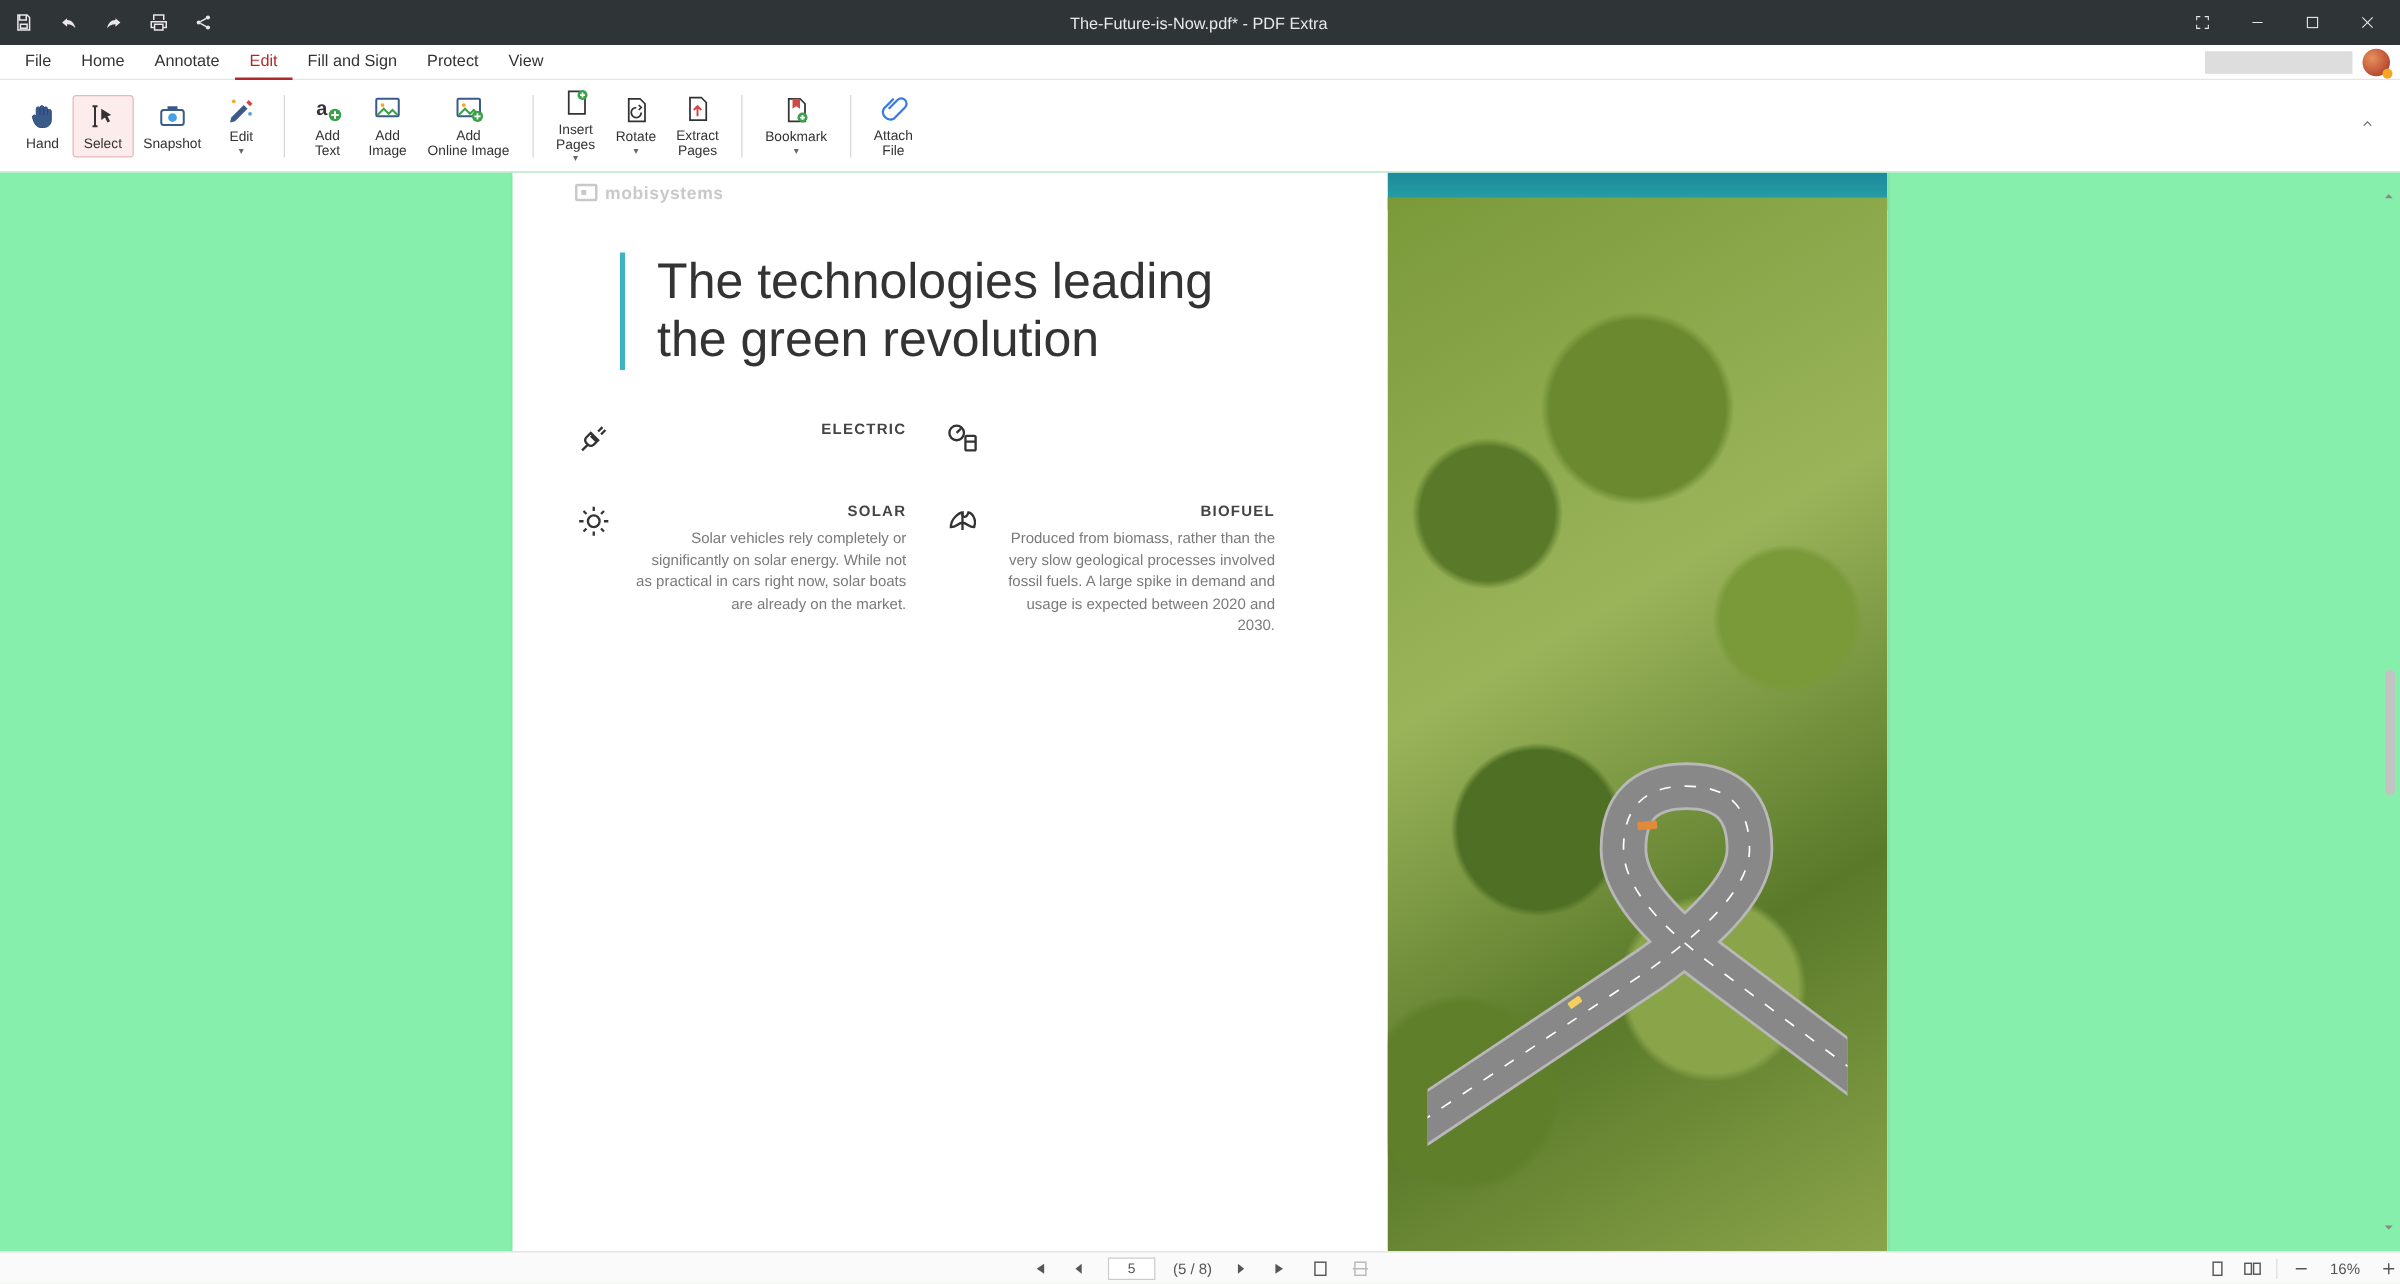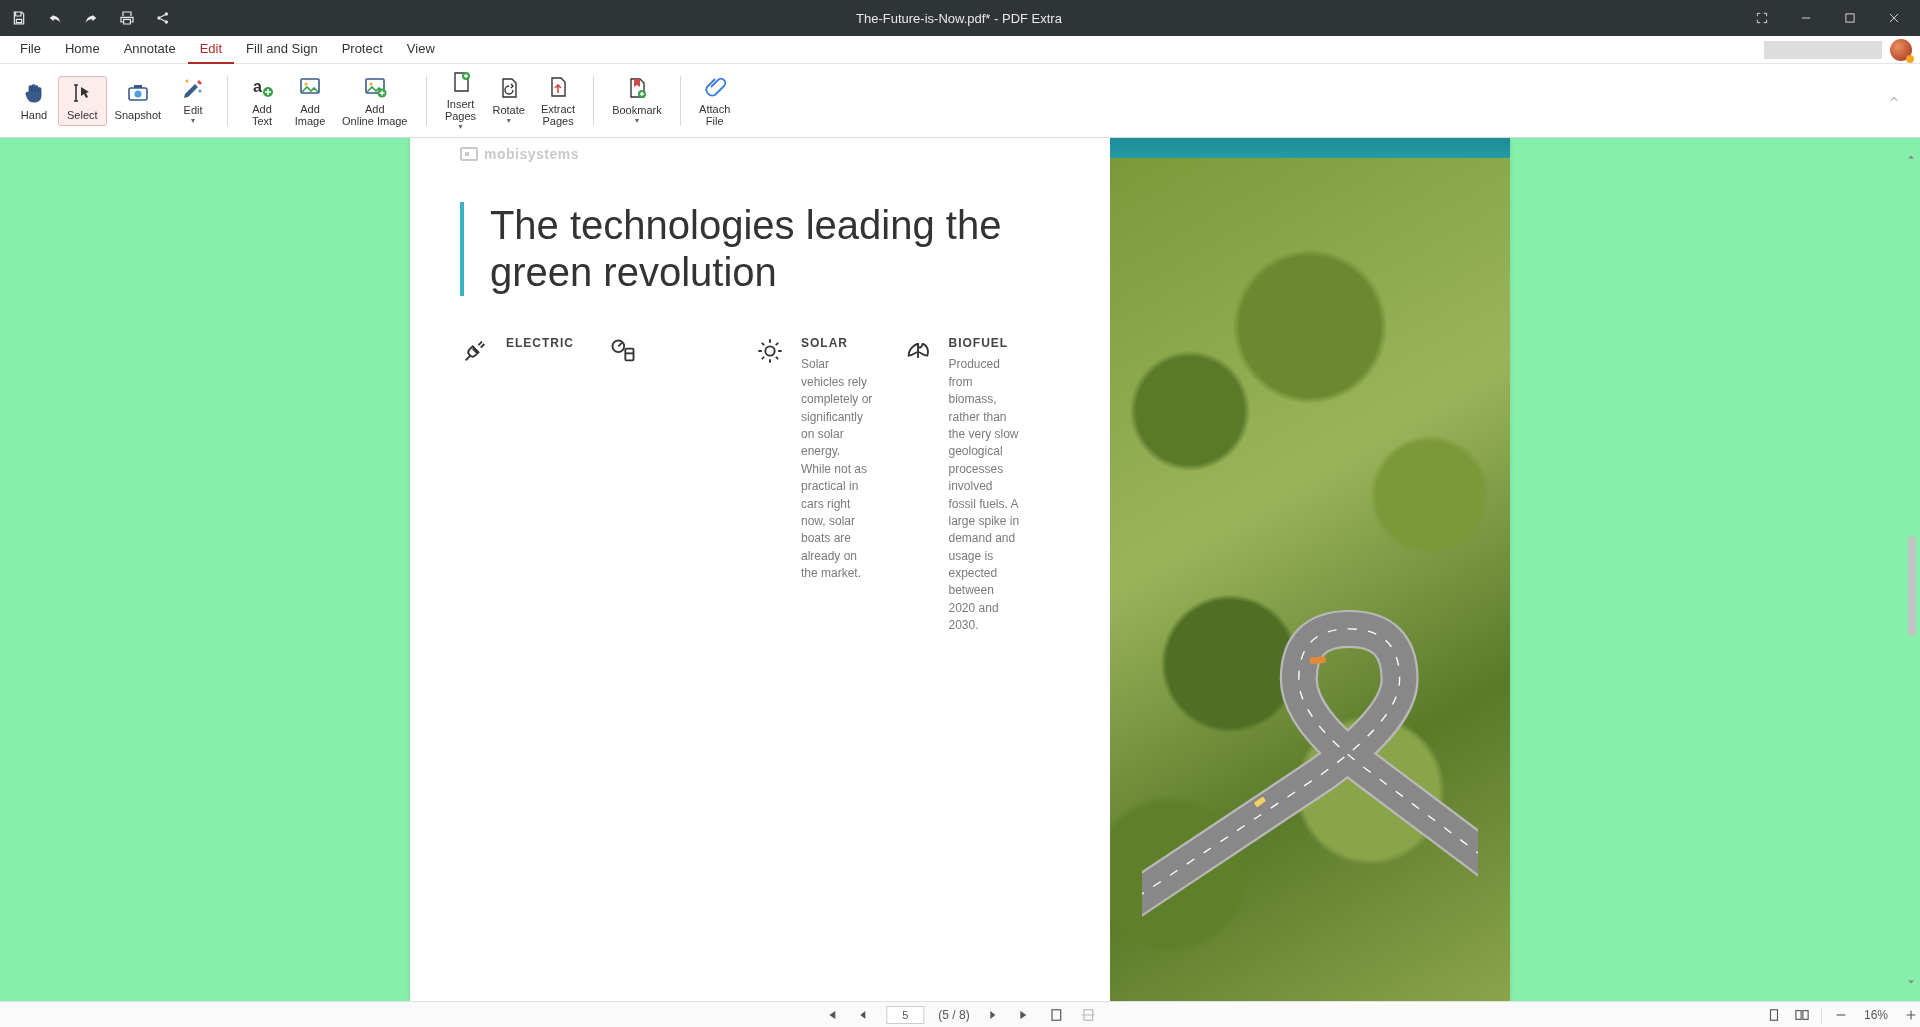--- a/index.html
+++ b/index.html
@@ -37,25 +37,25 @@
 .ribbon-collapse { position: absolute; right: 16px; top: 50%; transform: translateY(-50%); width: 16px; height: 16px; cursor: pointer; }
 .ribbon-collapse svg { width:12px; height:12px; stroke:#666; fill:none; stroke-width:1.8; }
 
 
 .workspace { position: relative; height: calc(1027px - 36px - 28px - 74px - 26px); background: #86efac; display: flex; justify-content: center; overflow: hidden; }
 .page-wrap { width: 1100px; height: 100%; background: #fff; box-shadow: 0 0 4px rgba(0,0,0,.12); display: flex; position: relative; }
 .page-left { width: 700px; padding: 10px 90px 30px 50px; }
 .brand { color: #c9c9c9; font-size: 14px; font-weight: 600; letter-spacing: .5px; display:flex; align-items:center; gap:6px; margin-bottom: 40px; margin-top:-2px; }
 .brand-logo { width: 18px; height: 14px; border: 2px solid #c9c9c9; border-radius: 2px; position: relative; }
 .brand-logo::after { content:""; position:absolute; left:3px; top:3px; width:4px; height:4px; background:#c9c9c9; }
-.hbar { display: flex; gap: 26px; margin-bottom: 40px; }
+.hbar { display: flex; gap: 26px; margin-bottom: 40px; margin-left: 36px; }
 .hbar-stripe { width: 6px; background: #3db4c4; }
 .hbar h1 { font-size: 40px; font-weight: 400; color: #333; line-height: 1.18; }
 .lead { font-size: 17px; line-height: 1.6; color: #5a5a5a; margin-bottom: 48px; max-width: 520px; }
-.grid2 { display: grid; grid-template-columns: 1fr 1fr 1fr 1fr; column-gap: 30px; row-gap: 36px; }
+.grid2 { display: grid; grid-template-columns: 1fr 1fr; column-gap: 30px; row-gap: 36px; text-align: right; }
 .feat { display: flex; gap: 16px; }
 .feat-icon { width: 30px; height: 30px; flex-shrink: 0; display:flex; align-items:center; justify-content:center; }
 .feat-icon svg { width: 28px; height: 28px; stroke: #333; fill: none; stroke-width: 1.6; }
 .feat-body { flex: 1; }
 .feat-title { font-size: 12px; font-weight: 700; letter-spacing: 1px; color: #444; margin-bottom: 6px; }
 .feat-desc { font-size: 12px; line-height: 1.45; color: #7a7a7a; }
 .page-right { flex: 1; position: relative; overflow: hidden; }
 .aer { position: absolute; inset: 0; }
 .aer-water { position:absolute; top:0; left:0; right:0; height:30px; background: linear-gradient(180deg,#1c8b9a,#2aa4a8); }
 .aer-trees { position:absolute; top:20px; left:0; right:0; bottom:0; background: radial-gradient(circle at 20% 30%, #5a7a2a 0 8%, transparent 9%), radial-gradient(circle at 50% 20%, #6b8a2f 0 10%, transparent 11%), radial-gradient(circle at 80% 40%, #7a9a3a 0 9%, transparent 10%), radial-gradient(circle at 30% 60%, #4f6f24 0 11%, transparent 12%), radial-gradient(circle at 65% 75%, #8aa44a 0 10%, transparent 11%), radial-gradient(circle at 15% 85%, #5f7f2a 0 9%, transparent 10%), linear-gradient(150deg,#7a9a3a,#9ab45a 40%,#5a7a2a 70%,#8aa44a); }

